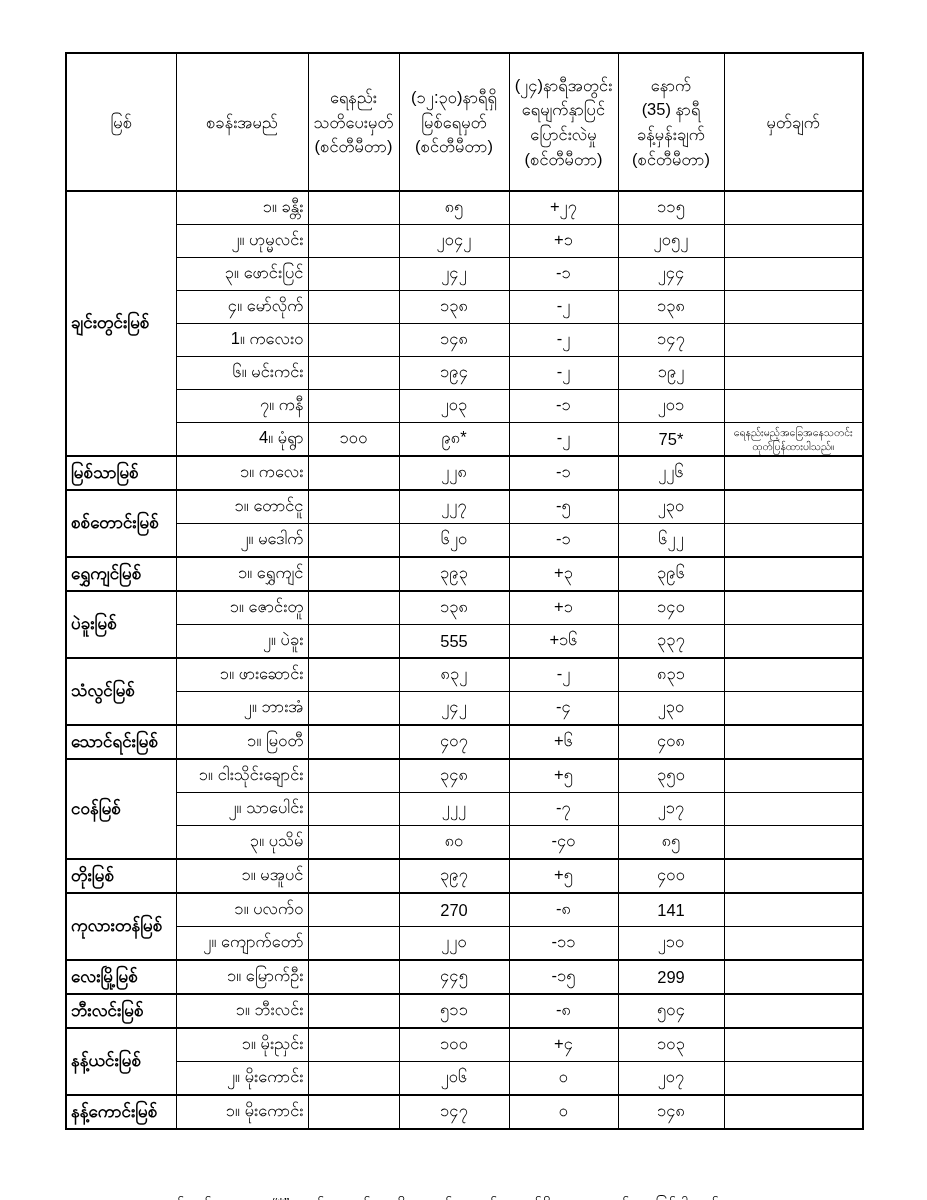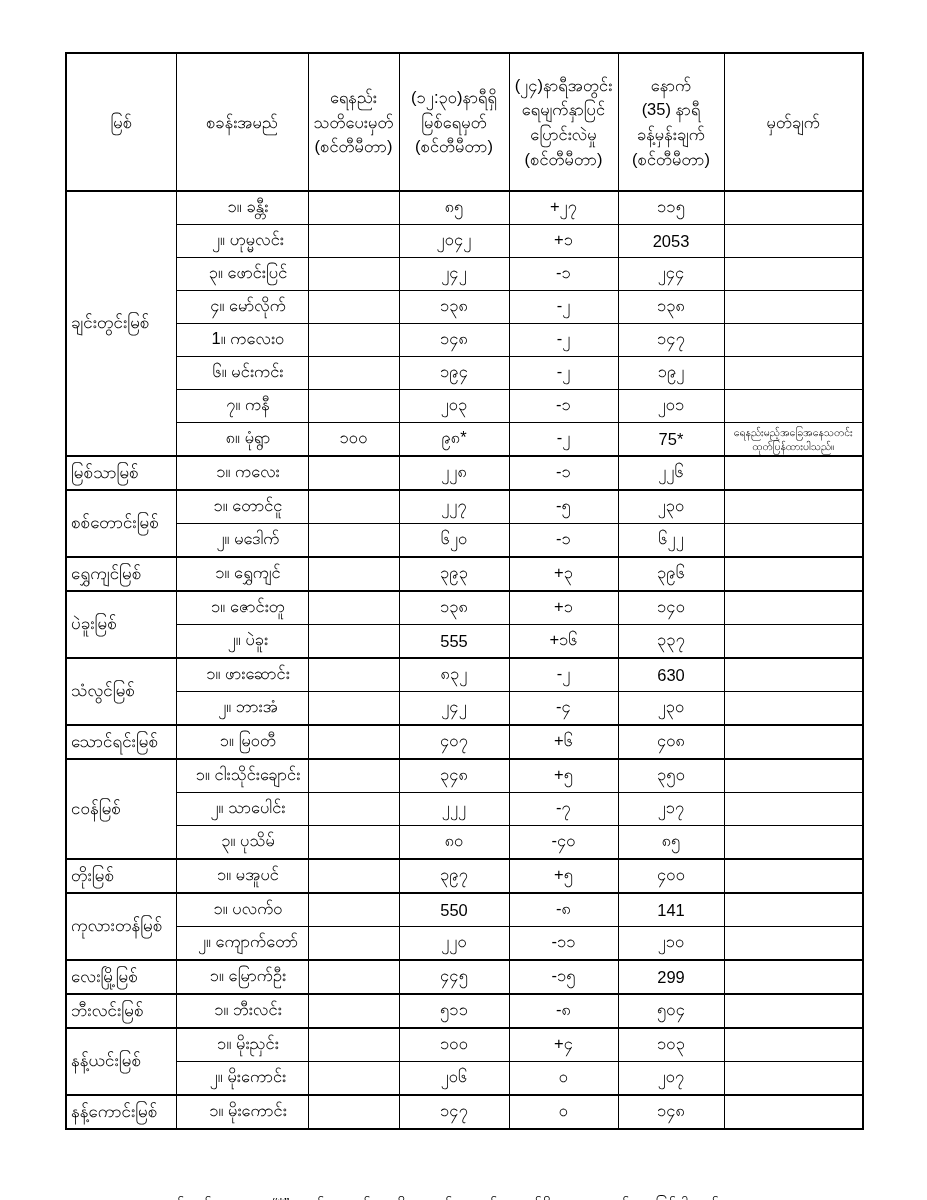--- a/index.html
+++ b/index.html
@@ -29,26 +29,26 @@
     white-space:pre-line;
     height:136px;
     padding:0 2px;
   }
   tbody td{
     height:32px;
     font-size:16.5px;
     padding:0 4px;
   }
   td.river-cell{
-    font-weight:normal;
+    font-weight:bold;
     font-size:17px;
     text-align:left;
     padding-left:4px;
   }
-  td.station-cell{text-align:center;padding-left:16px}
+  td.station-cell{text-align:right;padding-left:16px}
   td.warning-level-cell,
   td.water-level-cell,
   td.change-cell,
   td.forecast-cell{text-align:center}
   td.remark-cell{
     font-size:10.5px;
     line-height:1.35;
     text-align:center;
     padding:0 2px;
     border-radius:10px;
@@ -105,21 +105,21 @@
           <td class="water-level-cell">၈၅</td>
           <td class="change-cell">+၂၇</td>
           <td class="forecast-cell">၁၁၅</td>
           <td class="remark-cell"></td>
         </tr>
         <tr>
           <td class="station-cell">၂။ ဟုမ္မလင်း</td>
           <td class="warning-level-cell"></td>
           <td class="water-level-cell">၂၀၄၂</td>
           <td class="change-cell">+၁</td>
-          <td class="forecast-cell">2053</td>
+          <td class="forecast-cell">၂၀၅၂</td>
           <td class="remark-cell"></td>
         </tr>
         <tr>
           <td class="station-cell">၃။ ဖောင်းပြင်</td>
           <td class="warning-level-cell"></td>
           <td class="water-level-cell">၂၄၂</td>
           <td class="change-cell">-၁</td>
           <td class="forecast-cell">၂၄၄</td>
           <td class="remark-cell"></td>
         </tr>
@@ -149,21 +149,21 @@
         </tr>
         <tr>
           <td class="station-cell">၇။ ကနီ</td>
           <td class="warning-level-cell"></td>
           <td class="water-level-cell">၂၀၃</td>
           <td class="change-cell">-၁</td>
           <td class="forecast-cell">၂၀၁</td>
           <td class="remark-cell"></td>
         </tr>
         <tr>
-          <td class="station-cell">၈။ မုံရွာ</td>
+          <td class="station-cell">4။ မုံရွာ</td>
           <td class="warning-level-cell">၁၀၀</td>
           <td class="water-level-cell">၉၈*</td>
           <td class="change-cell">-၂</td>
           <td class="forecast-cell">75*</td>
           <td class="remark-cell">ရေနည်းမည့်အခြေအနေသတင်း ထုတ်ပြန်ထားပါသည်။</td>
         </tr>
         <tr class="group-start">
           <td class="river-cell" rowspan="1">မြစ်သာမြစ်</td>
           <td class="station-cell">၁။ ကလေး</td>
           <td class="warning-level-cell"></td>
@@ -214,21 +214,21 @@
           <td class="change-cell">+၁၆</td>
           <td class="forecast-cell">၃၃၇</td>
           <td class="remark-cell"></td>
         </tr>
         <tr class="group-start">
           <td class="river-cell" rowspan="2">သံလွင်မြစ်</td>
           <td class="station-cell">၁။ ဖားဆောင်း</td>
           <td class="warning-level-cell"></td>
           <td class="water-level-cell">၈၃၂</td>
           <td class="change-cell">-၂</td>
-          <td class="forecast-cell">630</td>
+          <td class="forecast-cell">၈၃၁</td>
           <td class="remark-cell"></td>
         </tr>
         <tr>
           <td class="station-cell">၂။ ဘားအံ</td>
           <td class="warning-level-cell"></td>
           <td class="water-level-cell">၂၄၂</td>
           <td class="change-cell">-၄</td>
           <td class="forecast-cell">၂၃၀</td>
           <td class="remark-cell"></td>
         </tr>
@@ -272,21 +272,21 @@
           <td class="warning-level-cell"></td>
           <td class="water-level-cell">၃၉၇</td>
           <td class="change-cell">+၅</td>
           <td class="forecast-cell">၄၀၀</td>
           <td class="remark-cell"></td>
         </tr>
         <tr class="group-start">
           <td class="river-cell" rowspan="2">ကုလားတန်မြစ်</td>
           <td class="station-cell">၁။ ပလက်ဝ</td>
           <td class="warning-level-cell"></td>
-          <td class="water-level-cell">550</td>
+          <td class="water-level-cell">270</td>
           <td class="change-cell">-၈</td>
           <td class="forecast-cell">141</td>
           <td class="remark-cell"></td>
         </tr>
         <tr>
           <td class="station-cell">၂။ ကျောက်တော်</td>
           <td class="warning-level-cell"></td>
           <td class="water-level-cell">၂၂၀</td>
           <td class="change-cell">-၁၁</td>
           <td class="forecast-cell">၂၁၀</td>

